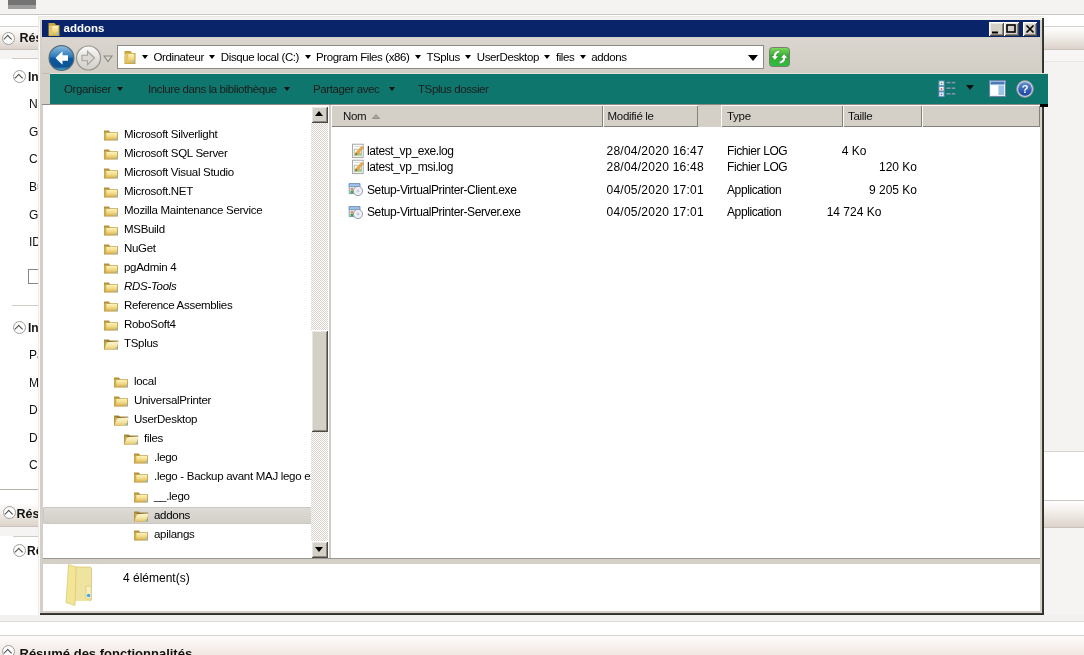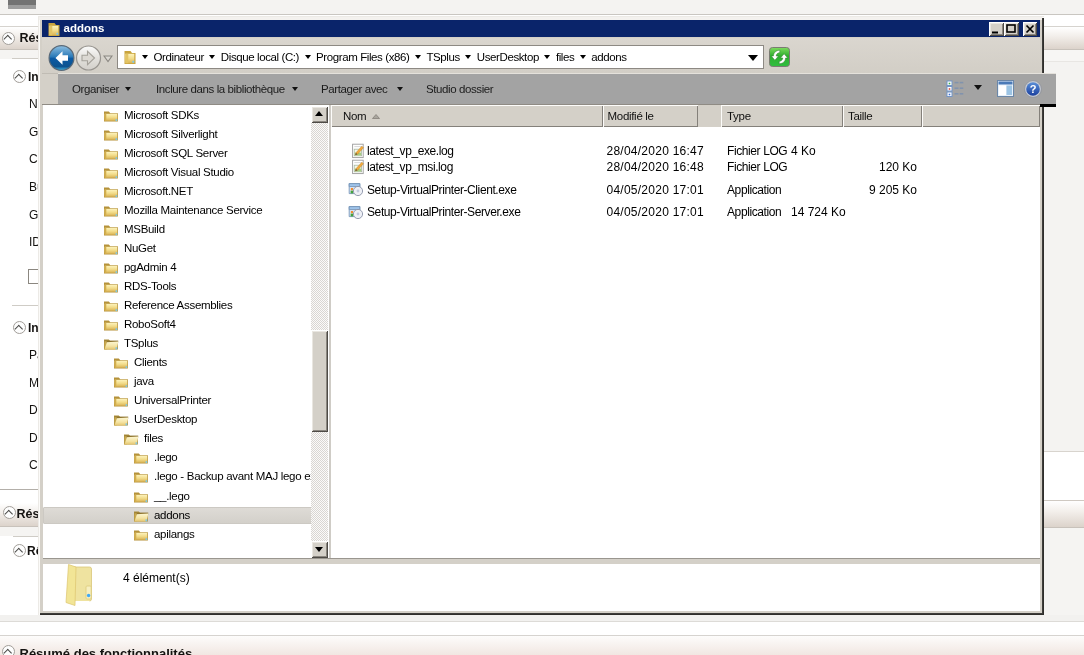--- a/index.html
+++ b/index.html
@@ -22,21 +22,21 @@
 #title .txt{position:absolute;left:21.5px;top:2px;font-size:11.5px;font-weight:bold;}
 .tbtn{position:absolute;top:1.5px;width:14.5px;height:14px;background:#d4d0c8;
  box-shadow: inset 1px 1px 0 #ffffff, inset -1px -1px 0 #4e4b46, inset 2px 2px 0 #e9e6e0, inset -2px -2px 0 #8a867f;}
 
 #band{position:absolute;left:4px;top:21.5px;width:998px;height:35.5px;background:linear-gradient(180deg,#dad6cf,#d2cec6);border-bottom:1px solid #c0bcb4;text-align:center;}
 #crumbbox{position:absolute;left:74.5px;top:7.5px;width:645px;height:21.5px;box-sizing:content-box;background:#fff;border:1px solid #8d8983;}
 #searchbox{position:absolute;left:752px;top:7px;width:222.5px;height:22.5px;background:#fff;border:1px solid #716e68;}
 #crumbs{position:absolute;left:19px;top:0;height:21.5px;display:flex;align-items:center;white-space:nowrap;font-size:11.5px;letter-spacing:-0.4px;}
 .sep{display:inline-block;width:0;height:0;border-left:3.5px solid transparent;border-right:3.5px solid transparent;border-top:4px solid #000;margin:1px 5.5px 0 5.5px;}
 
-#tbar{position:absolute;left:20px;top:57px;width:998px;height:31px;background:#a3a3a3;
+#tbar{position:absolute;left:12px;top:57px;width:998px;height:31px;background:#0f766e;
   border-bottom:3px solid #000000;box-shadow:inset 0 1px 0 #e4e1db;}
 .titem{position:absolute;top:9.5px;color:#1b1b1b;font-size:11.5px;letter-spacing:-0.4px;}
 .tsep{display:inline-block;width:0;height:0;border-left:3.5px solid transparent;border-right:3.5px solid transparent;border-top:4px solid #111;}
 
 #tree{position:absolute;left:5px;top:89px;width:287.5px;height:453px;background:#fff;overflow:hidden;}
 #paneGap{position:absolute;left:290.5px;top:89px;width:2.5px;height:453px;background:#cfccc6;}
 #list{position:absolute;left:293px;top:89px;width:709px;height:453px;background:#fff;}
 #hdr{position:absolute;left:0;top:0;width:709px;height:21.5px;background:#d4d0c8;}
 .hseg{position:absolute;top:0;height:21.5px;background:#d4d0c8;
  box-shadow:inset 1px 1px 0 #fdfcfa, inset -1px -1px 0 #84807a;}
@@ -259,21 +259,21 @@
       <path d="M10.2,16.8 c4.2,-0.2 6.3,-2.8 6.4,-5.8 l2.1,0 -3.6,-4.2 -3.6,4.2 2.3,0 c-0.2,2 -1.5,3.1 -3.6,3.4 z" fill="#fff" stroke="#2f7d2f" stroke-width="0.5"></path>
     </svg>
   </div>
   <div id="tbar">
     <span class="titem" style="left:14px">Organiser</span>
       <span class="tsep a" style="left:67px;top:14px"></span>
     <span class="titem" style="left:98px">Inclure dans la bibliothèque</span>
       <span class="tsep a" style="left:234px;top:14px"></span>
     <span class="titem" style="left:263px">Partager avec</span>
       <span class="tsep a" style="left:339px;top:14px"></span>
-    <span class="titem" style="left:368px">Studio dossier</span>
+    <span class="titem" style="left:368px">TSplus dossier</span>
     <svg class="a" style="left:887.5px;top:7px" width="18" height="17" viewBox="0 0 18 17">
       <rect x="1" y="1" width="5" height="4.5" fill="#fff" stroke="#7396c8" stroke-width="1"></rect>
       <rect x="1" y="6.5" width="5" height="4.5" fill="#fff" stroke="#7396c8" stroke-width="1"></rect>
       <rect x="1" y="12" width="5" height="4.5" fill="#fff" stroke="#7396c8" stroke-width="1"></rect>
       <rect x="2.7" y="2.7" width="1.6" height="1.6" fill="#3fae49"></rect>
       <rect x="2.7" y="8.2" width="1.6" height="1.6" fill="#d34a3e"></rect>
       <rect x="2.7" y="13.7" width="1.6" height="1.6" fill="#3f6fd3"></rect>
       <g stroke="#8193ad" stroke-width="1.6">
           <path d="M8.5,2.6 h4"></path>
           <path d="M13.7,2.6 h3.6"></path>
@@ -306,26 +306,20 @@
   <div id="tree">
       <div id="sbar">
         <div class="sbtn" style="top:0">
           <div class="tri-u"></div>
         </div>
         <div id="sthumb"></div>
         <div class="sbtn" style="top:435.5px">
           <div class="tri-d"></div>
         </div>
       </div>
-      <div class="trow" style="left:0;top:0.5px;width:268px;overflow:hidden;">
-        <svg style="left:59.5px" width="16" height="16" viewBox="0 0 16 16">
-          <use href="#fclosed"></use>
-        </svg>
-        <span style="position:absolute;left:81px">Microsoft SDKs</span>
-      </div>
       <div class="trow" style="left:0;top:19.55px;width:268px;overflow:hidden;">
         <svg style="left:59.5px" width="16" height="16" viewBox="0 0 16 16">
           <use href="#fclosed"></use>
         </svg>
         <span style="position:absolute;left:81px">Microsoft Silverlight</span>
       </div>
       <div class="trow" style="left:0;top:38.6px;width:268px;overflow:hidden;">
         <svg style="left:59.5px" width="16" height="16" viewBox="0 0 16 16">
           <use href="#fclosed"></use>
         </svg>
@@ -360,21 +354,21 @@
           <use href="#fclosed"></use>
         </svg>
         <span style="position:absolute;left:81px">NuGet</span>
       </div>
       <div class="trow" style="left:0;top:152.9px;width:268px;overflow:hidden;">
         <svg style="left:59.5px" width="16" height="16" viewBox="0 0 16 16">
           <use href="#fclosed"></use>
         </svg>
         <span style="position:absolute;left:81px">pgAdmin 4</span>
       </div>
-      <div class="trow" style="left:0;top:171.95000000000002px;width:268px;overflow:hidden;">
+      <div class="trow" style="left:0;top:171.95000000000002px;width:268px;overflow:hidden;font-style:italic;">
         <svg style="left:59.5px" width="16" height="16" viewBox="0 0 16 16">
           <use href="#fclosed"></use>
         </svg>
         <span style="position:absolute;left:81px">RDS-Tools</span>
       </div>
       <div class="trow" style="left:0;top:191px;width:268px;overflow:hidden;">
         <svg style="left:59.5px" width="16" height="16" viewBox="0 0 16 16">
           <use href="#fclosed"></use>
         </svg>
         <span style="position:absolute;left:81px">Reference Assemblies</span>
@@ -383,32 +377,26 @@
         <svg style="left:59.5px" width="16" height="16" viewBox="0 0 16 16">
           <use href="#fclosed"></use>
         </svg>
         <span style="position:absolute;left:81px">RoboSoft4</span>
       </div>
       <div class="trow" style="left:0;top:229.10000000000002px;width:268px;overflow:hidden;">
         <svg style="left:59.5px" width="16" height="16" viewBox="0 0 16 16">
           <use href="#fopen"></use>
         </svg>
         <span style="position:absolute;left:81px">TSplus</span>
-      </div>
-      <div class="trow" style="left:0;top:248.15px;width:268px;overflow:hidden;">
-        <svg style="left:69.5px" width="16" height="16" viewBox="0 0 16 16">
-          <use href="#fclosed"></use>
-        </svg>
-        <span style="position:absolute;left:91px">Clients</span>
       </div>
       <div class="trow" style="left:0;top:267.2px;width:268px;overflow:hidden;">
         <svg style="left:69.5px" width="16" height="16" viewBox="0 0 16 16">
           <use href="#fclosed"></use>
         </svg>
-        <span style="position:absolute;left:91px">java</span>
+        <span style="position:absolute;left:91px">local</span>
       </div>
       <div class="trow" style="left:0;top:286.25px;width:268px;overflow:hidden;">
         <svg style="left:69.5px" width="16" height="16" viewBox="0 0 16 16">
           <use href="#fclosed"></use>
         </svg>
         <span style="position:absolute;left:91px">UniversalPrinter</span>
       </div>
       <div class="trow" style="left:0;top:305.3px;width:268px;overflow:hidden;">
         <svg style="left:69.5px" width="16" height="16" viewBox="0 0 16 16">
           <use href="#fopen"></use>
@@ -473,21 +461,21 @@
         </div>
       <div class="hseg" style="left:591px;width:118px"></div>
     </div>
     <div class="lrow" style="left:0;top:35px;width:766px">
       <svg class="a" style="left:19px;top:2.5px" width="16" height="16" viewBox="0 0 16 16">
           <use href="#flog"></use>
         </svg>
       <span class="a" style="left:36px">latest_vp_exe.log</span>
       <span class="a date" style="left:275.5px">28/04/2020 16:47</span>
       <span class="a" style="left:396px">Fichier LOG</span>
-      <span class="a" style="left:460px;width:126px;text-align:left;letter-spacing:0">4 Ko</span>
+      <span class="a" style="left:460px;width:126px;text-align:center;letter-spacing:0">4 Ko</span>
     </div>
     <div class="lrow" style="left:0;top:51px;width:709px">
       <svg class="a" style="left:19px;top:2.5px" width="16" height="16" viewBox="0 0 16 16">
           <use href="#flog"></use>
         </svg>
       <span class="a" style="left:36px">latest_vp_msi.log</span>
       <span class="a date" style="left:275.5px">28/04/2020 16:48</span>
       <span class="a" style="left:396px">Fichier LOG</span>
       <span class="a" style="left:460px;width:126px;text-align:right;letter-spacing:0">120 Ko</span>
     </div>
@@ -500,21 +488,21 @@
       <span class="a" style="left:396px">Application</span>
       <span class="a" style="left:460px;width:126px;text-align:right;letter-spacing:0">9 205 Ko</span>
     </div>
     <div class="lrow" style="left:0;top:96px;width:709px">
       <svg class="a" style="left:17px;top:2.5px" width="16" height="16" viewBox="0 0 16 16">
           <use href="#fsetup"></use>
         </svg>
       <span class="a" style="left:36px">Setup-VirtualPrinter-Server.exe</span>
       <span class="a date" style="left:275.5px">04/05/2020 17:01</span>
       <span class="a" style="left:396px">Application</span>
-      <span class="a" style="left:460px;width:126px;text-align:left;letter-spacing:0">14 724 Ko</span>
+      <span class="a" style="left:460px;width:126px;text-align:center;letter-spacing:0">14 724 Ko</span>
     </div>
   </div>
   <div id="statsep"></div>
   <div id="details">
     <svg class="a" style="left:20px;top:0.5px" width="30" height="42" viewBox="0 0 30 42">
         <use href="#fbig"></use>
       </svg>
     <span class="a" style="left:80px;top:7px;">4 élément(s)</span>
   </div>
 </div>

